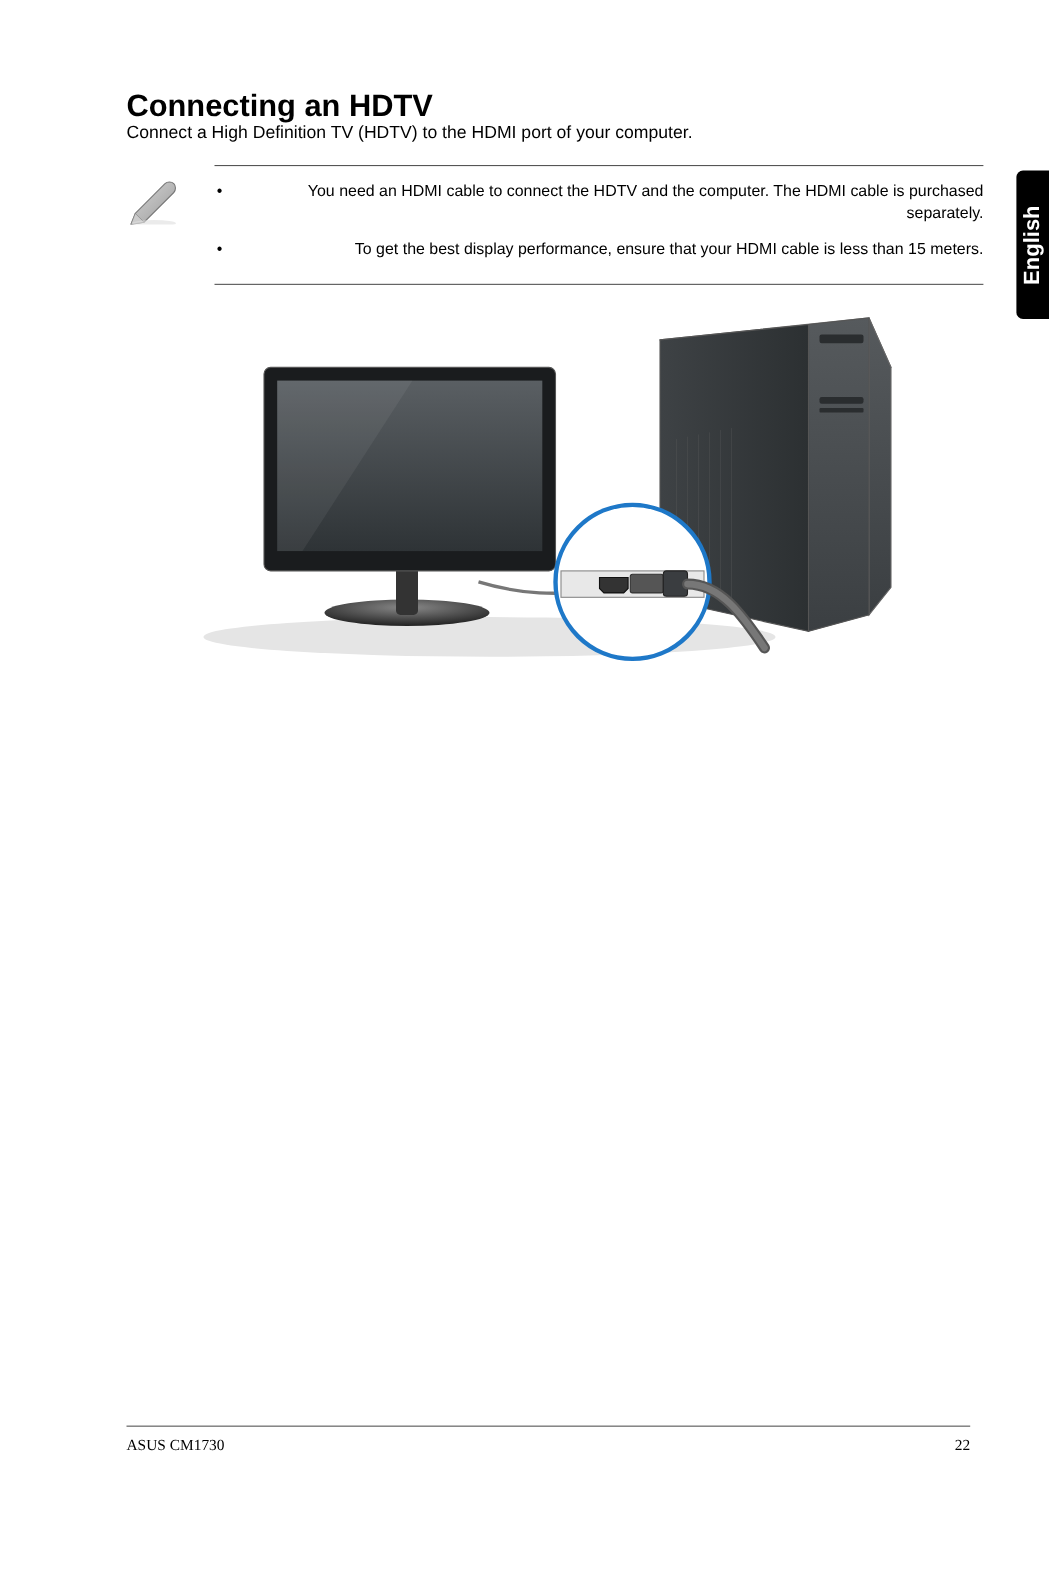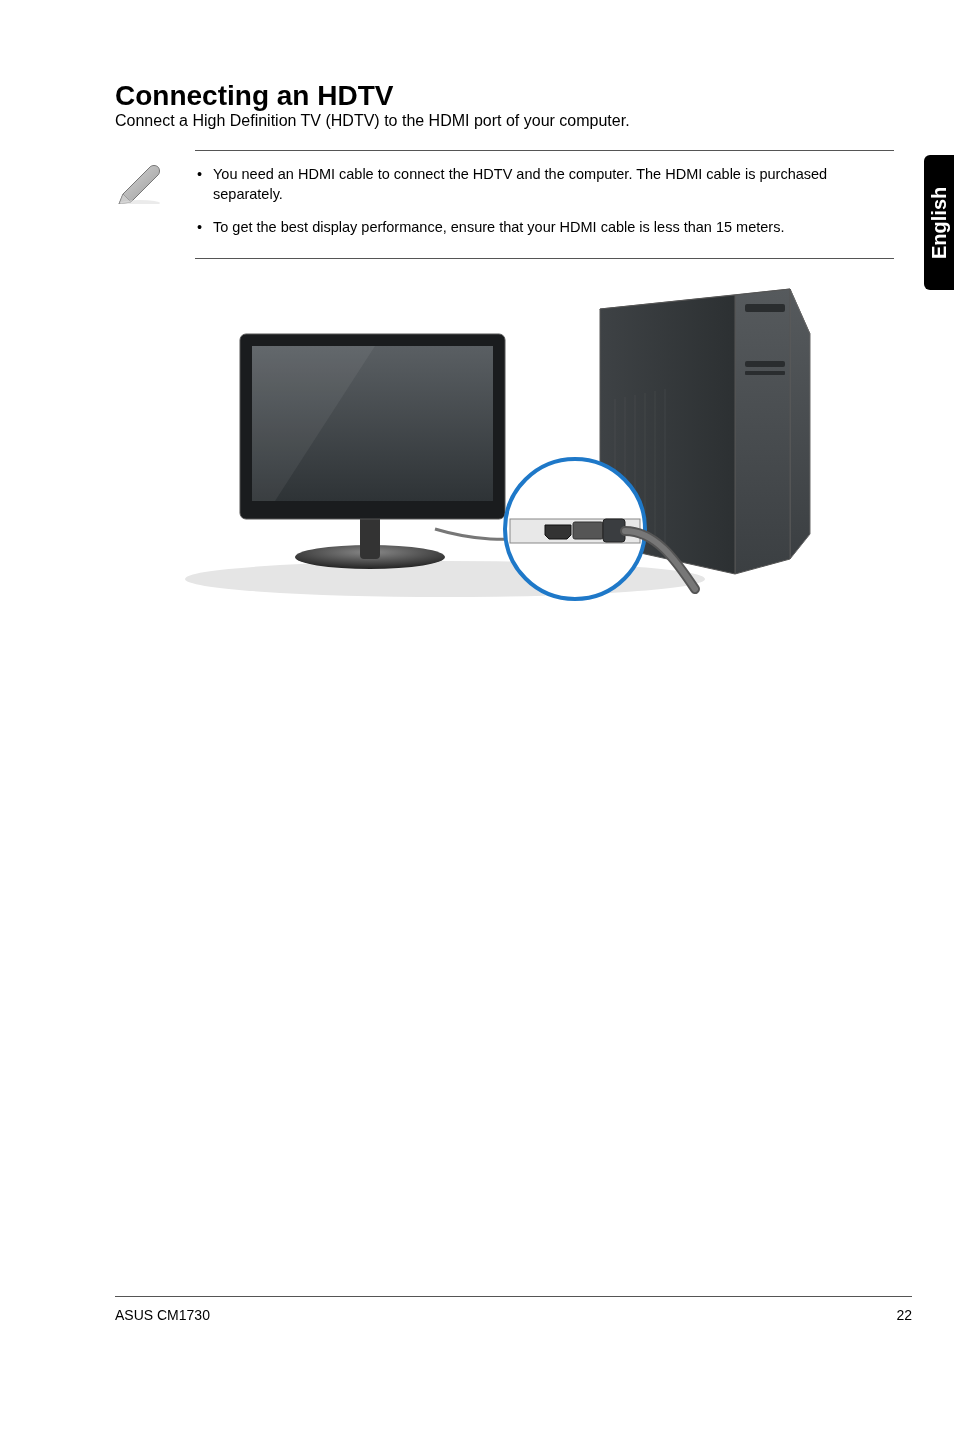--- a/index.html
+++ b/index.html
@@ -9,26 +9,26 @@
     position: absolute; right: 0; top: 155px; width: 30px; height: 135px;
     background: #000; color: #fff; display: flex; align-items: center; justify-content: center;
     writing-mode: vertical-rl; transform: rotate(180deg);
     font-weight: bold; font-size: 20px; border-radius: 0 6px 6px 0;
   }
   h1 { font-size: 28px; font-weight: bold; }
   .intro { font-size: 16px; margin-bottom: 20px; }
   .note-block { display: flex; margin: 0 0 20px 0; }
   .note-icon { width: 80px; flex: 0 0 80px; display:flex; align-items:flex-start; padding-top:4px;}
   .note-content { flex: 1; border-top: 1px solid #555; border-bottom: 1px solid #555; padding: 14px 0; }
-  .note-content ul { list-style: none; padding: 0; }
+  .note-content ul { list-style: none; padding: 0; text-align: right; }
   .note-content li { font-size: 14.5px; line-height: 1.35; padding-left: 18px; position: relative; margin-bottom: 14px; }
   .note-content li:last-child { margin-bottom: 6px; }
   .note-content li::before { content: "•"; position: absolute; left: 2px; top: 0; }
   .illustration { width: 640px; height: 330px; margin: 20px auto 0 60px; display:block; }
-  .footer { position: absolute; left: 115px; right: 42px; bottom: 115px; border-top: 1px solid #555; padding-top: 10px; display: flex; justify-content: space-between; font-size: 14px; }
+  .footer { position: absolute; left: 115px; right: 72px; bottom: 115px; border-top: 1px solid #555; padding-top: 10px; display: flex; justify-content: space-between; font-size: 14px; font-family: Liberation Serif, serif; }
 </style>
 </head>
 <body>
 
 <div class="page">
 
   <div class="side-tab">English</div>
 
   <h1>Connecting an HDTV</h1>
   <p class="intro">Connect a High Definition TV (HDTV) to the HDMI port of your computer.</p>

